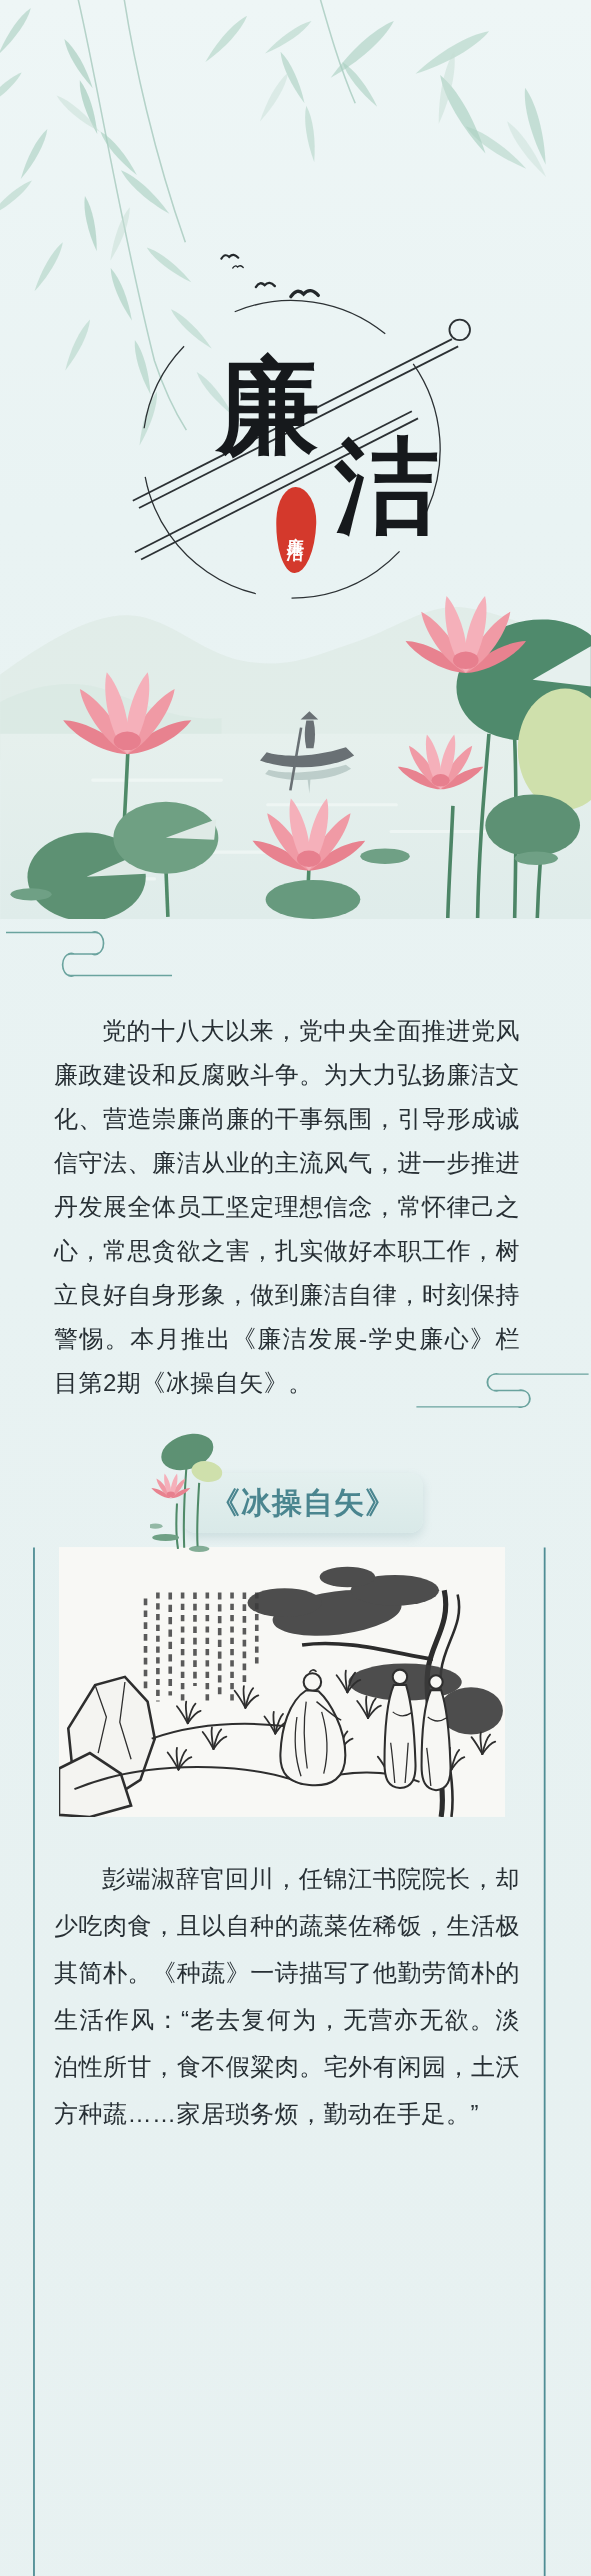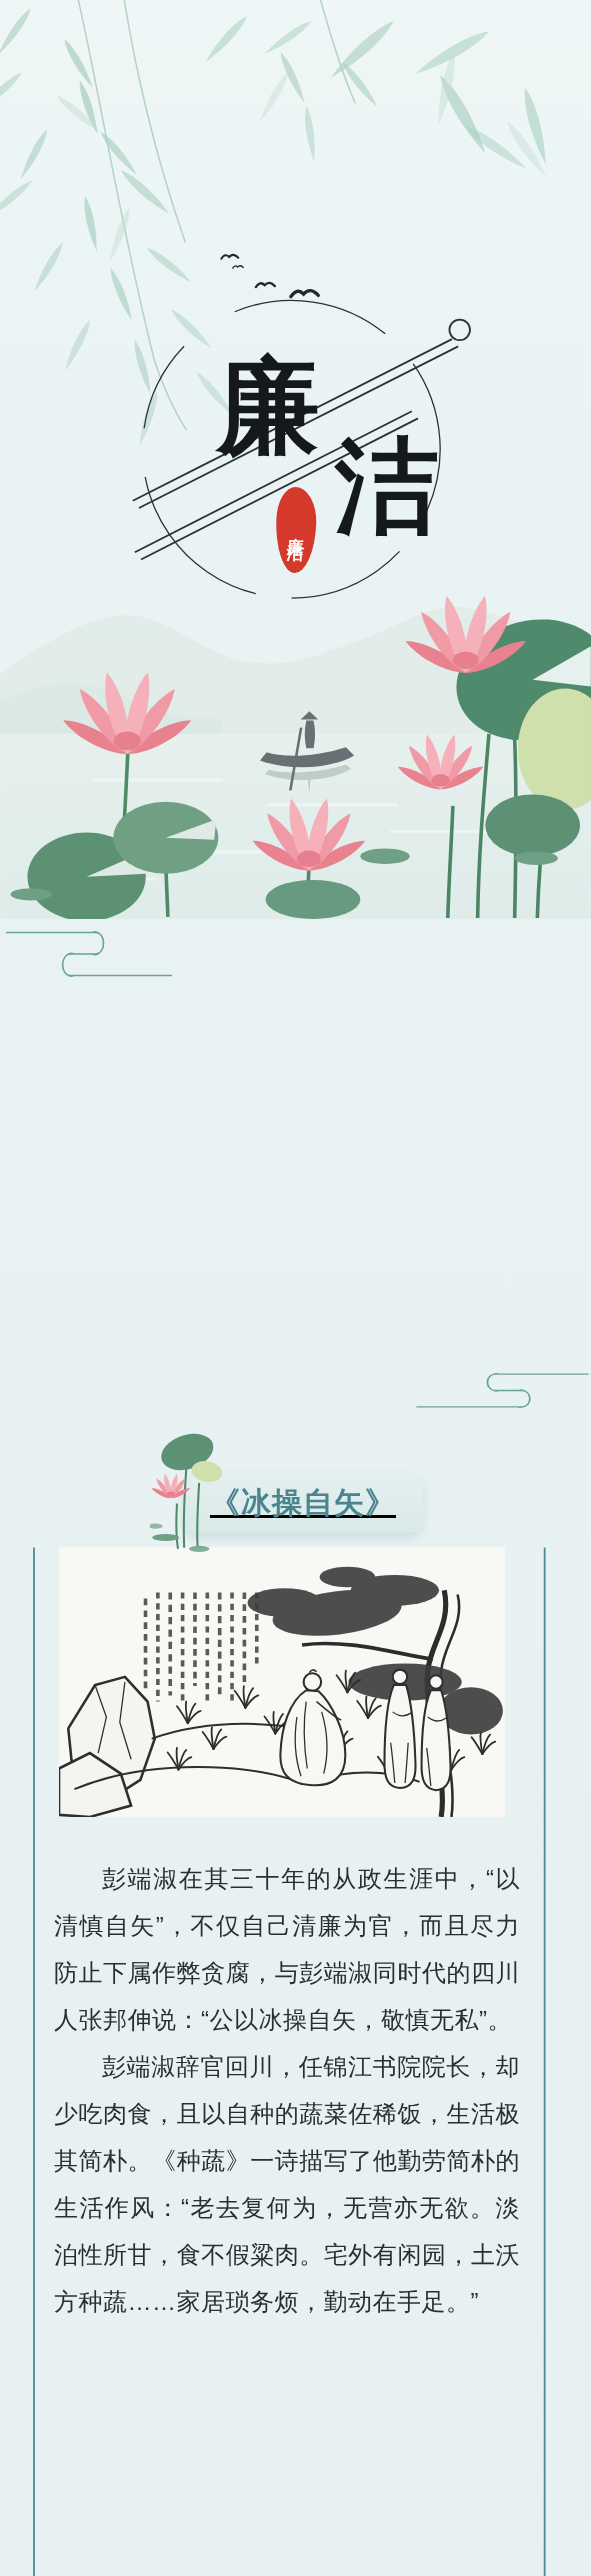--- a/index.html
+++ b/index.html
@@ -20,21 +20,21 @@
   
   .intro{position:absolute;left:54px;top:1009px;width:466px;color:#272f34;font-size:24px;
          line-height:44px;letter-spacing:0.5px;text-align:justify;text-indent:2em;z-index:2;margin:0;}
   .body-text{position:absolute;left:54px;top:1855px;width:466px;color:#272f34;font-size:24px;
          line-height:47px;letter-spacing:0.5px;text-align:justify;z-index:3;}
   .body-text p{margin:0;text-indent:2em;}
   
   .badge{position:absolute;left:183px;top:1473px;width:240px;height:60px;z-index:2;
          background:linear-gradient(180deg,#e4f0ef,#d9e9e8);border-radius:13.4px;
          box-shadow:0 4.1px 9.3px rgba(110,155,160,.22);
-         display:flex;align-items:center;justify-content:center;text-decoration:underline;}
+         display:flex;align-items:center;justify-content:center;}
   .badge span{color:#4a858f;font-size:30px;font-weight:700;letter-spacing:1px;}
   .deco{z-index:2;}
   .painting{z-index:2;}
   .frame{z-index:1;pointer-events:none;}
 </style>
 </head>
 <body>
 
 <svg width="0" height="0" style="position:absolute">
   <defs>
@@ -189,20 +189,21 @@
     <use href="#flower" transform="translate(905,212) scale(1.55)"></use>
     <use href="#flower" transform="translate(856,438) scale(1.1)"></use>
     <ellipse cx="1035" cy="508" rx="92" ry="60" fill="#5d9174"></ellipse>
     <ellipse cx="1042" cy="572" rx="42" ry="13" fill="#6fa085"></ellipse>
   </svg>
 
   <svg class="abs deco" style="left:4.1px;top:927px;transform:scaleX(-1)" width="170" height="54" viewBox="0 0 344 80" preserveAspectRatio="none">
     <use href="#cloudp" stroke="#6aa39e" stroke-width="2.2"></use>
   </svg>
 
+  <p class="intro">党的十八大以来，党中央全面推进党风廉政建设和反腐败斗争。为大力弘扬廉洁文化、营造崇廉尚廉的干事氛围，引导形成诚信守法、廉洁从业的主流风气，进一步推进丹发展全体员工坚定理想信念，常怀律己之心，常思贪欲之害，扎实做好本职工作，树立良好自身形象，做到廉洁自律，时刻保持警惕。本月推出《廉洁发展-学史廉心》栏目第2期《冰操自矢》。</p>
 
   <svg class="abs deco" style="left:414px;top:1370px" width="177" height="41" viewBox="0 0 344 80">
     <use href="#cloudp" stroke="#6aa39e" stroke-width="2.5"></use>
   </svg>
 
   <div class="badge">
     <span>《冰操自矢》</span>
   </div>
   <svg class="abs" style="left:150px;top:1420px;z-index:3" width="88" height="134" viewBox="0 0 170 260">
     <g stroke="#4f8a68" stroke-width="4" fill="none">
@@ -291,19 +292,18 @@
       <circle cx="662" cy="252" r="14" stroke-width="4"></circle>
       <path d="M650,268 C636,300 632,360 632,420 C632,452 640,466 662,468 C686,466 694,450 692,416 C690,356 684,300 674,268 Z" stroke-width="4"></path>
       <path d="M648,320 C660,330 672,330 684,322 M644,380 C648,410 650,436 652,458 M678,380 C676,410 674,436 672,458" stroke-width="2.5" fill="none"></path>
       <circle cx="732" cy="262" r="13" stroke-width="4"></circle>
       <path d="M722,278 C708,308 704,366 704,424 C704,456 712,470 732,472 C754,470 762,454 760,420 C758,362 752,308 742,278 Z" stroke-width="4"></path>
       <path d="M716,330 C728,340 740,340 752,332 M714,390 C718,420 720,446 722,464" stroke-width="2.5" fill="none"></path>
     </g>
   </svg>
 
   <div class="body-text">
-    <p>彭端淑在其三十年的从政生涯中，“以清慎自矢”，不仅自己清廉为官，而且尽力防止下属作弊贪腐，与彭端淑同时代的四川人张邦伸说：“公以冰操自矢，敬慎无私”。</p>
     <p>彭端淑辞官回川，任锦江书院院长，却少吃肉食，且以自种的蔬菜佐稀饭，生活极其简朴。《种蔬》一诗描写了他勤劳简朴的生活作风：“老去复何为，无营亦无欲。淡泊性所甘，食不假粱肉。宅外有闲园，土沃方种蔬……家居琐务烦，勤动在手足。”</p>
 
   </div>
 
 </div>
 
 
 </body></html>

